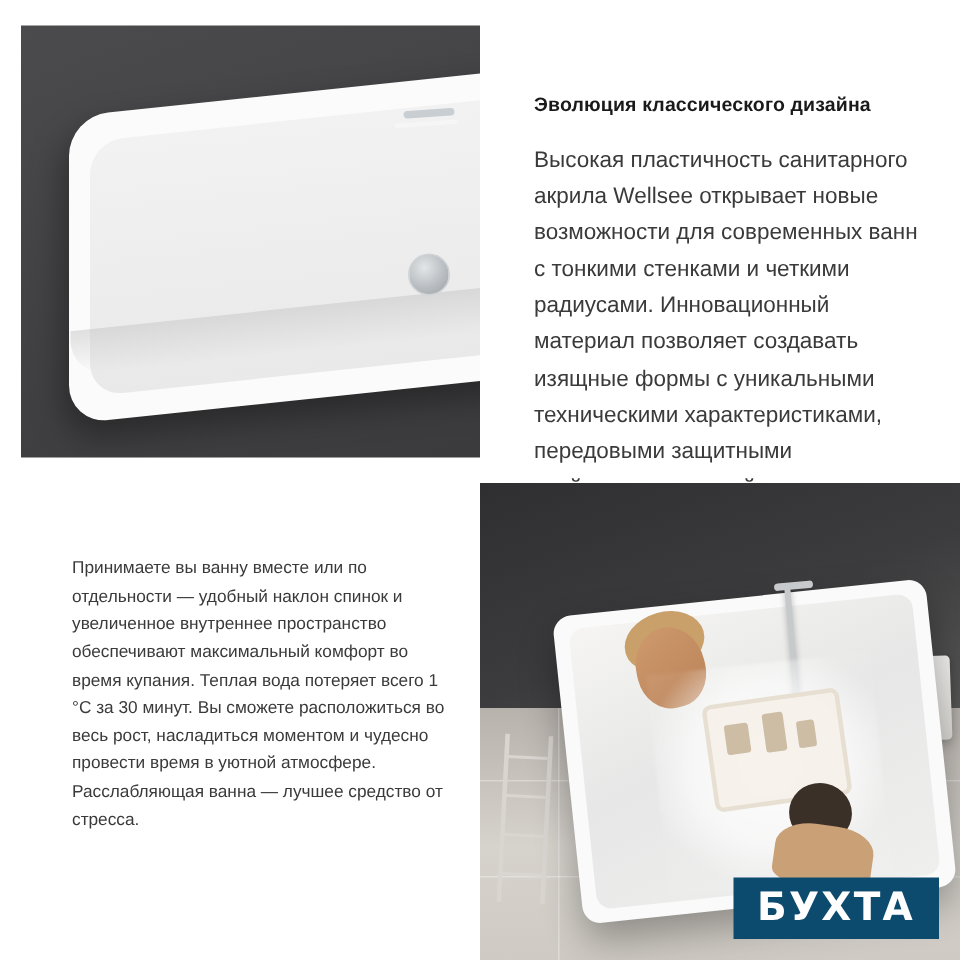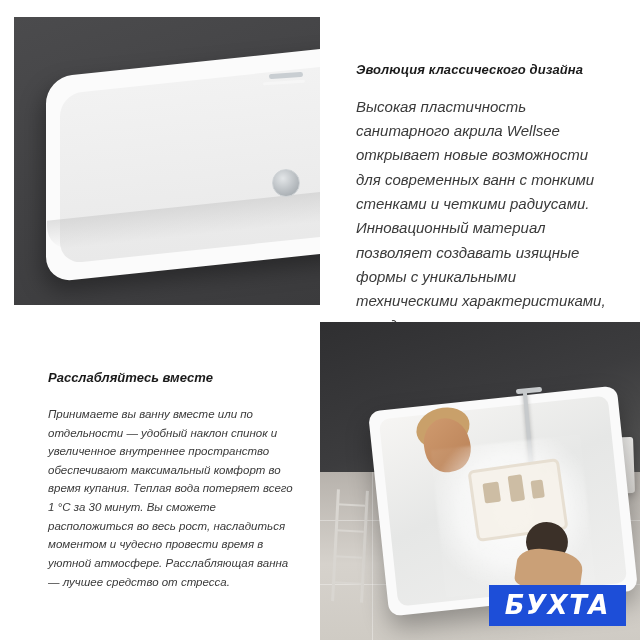--- a/index.html
+++ b/index.html
@@ -12,21 +12,20 @@
     height: 640px;
     font-family: "Liberation Sans", sans-serif;
     overflow: hidden;
     position: relative;
   }
   .page {
     position: relative;
     width: 640px;
     height: 640px;
     background: #ffffff;
-    font-style: italic;
   }
 
   
   .top-section {
     position: absolute;
     left: 0;
     top: 0;
     width: 640px;
     height: 320px;
   }
@@ -313,21 +312,21 @@
     background: #c7cacc;
     border-radius: 3px;
     transform: rotate(-5deg);
   }
 
   
   .logo {
     position: absolute;
     right: 14px;
     bottom: 14px;
-    background: #1d4ed8;
+    background: #0c4a6e;
     color: #ffffff;
     font-weight: bold;
     font-size: 26px;
     letter-spacing: 1.5px;
     padding: 7px 16px 8px 16px;
     font-family: "DejaVu Sans", sans-serif;
     line-height: 1;
   }
 </style>
 </head>
@@ -349,21 +348,20 @@
     <div class="top-text">
       <h2 class="top-heading">Эволюция классического дизайна</h2>
       <p class="top-paragraph">Высокая пластичность санитарного акрила Wellsee открывает новые возможности для современных ванн с тонкими стенками и четкими радиусами. Инновационный материал позволяет создавать изящные формы с уникальными техническими характеристиками, передовыми защитными свойствами, высокой экологичностью и выразительным дизайном.</p>
     </div>
 
   </div>
 
   <div class="bottom-section">
 
     <div class="bottom-text">
-      <h2 class="bottom-heading">Расслабляйтесь вместе</h2>
       <p class="bottom-paragraph">Принимаете вы ванну вместе или по отдельности — удобный наклон спинок и увеличенное внутреннее пространство обеспечивают максимальный комфорт во время купания. Теплая вода потеряет всего 1 °C за 30 минут. Вы сможете расположиться во весь рост, насладиться моментом и чудесно провести время в уютной атмосфере. Расслабляющая ванна — лучшее средство от стресса.</p>
     </div>
 
     <div class="couple-photo">
       <div class="wall-top"></div>
       <div class="floor"></div>
       <div class="floor-line1"></div>
       <div class="floor-line2"></div>
       <div class="floor-line3"></div>
       <div class="radiator"></div>

